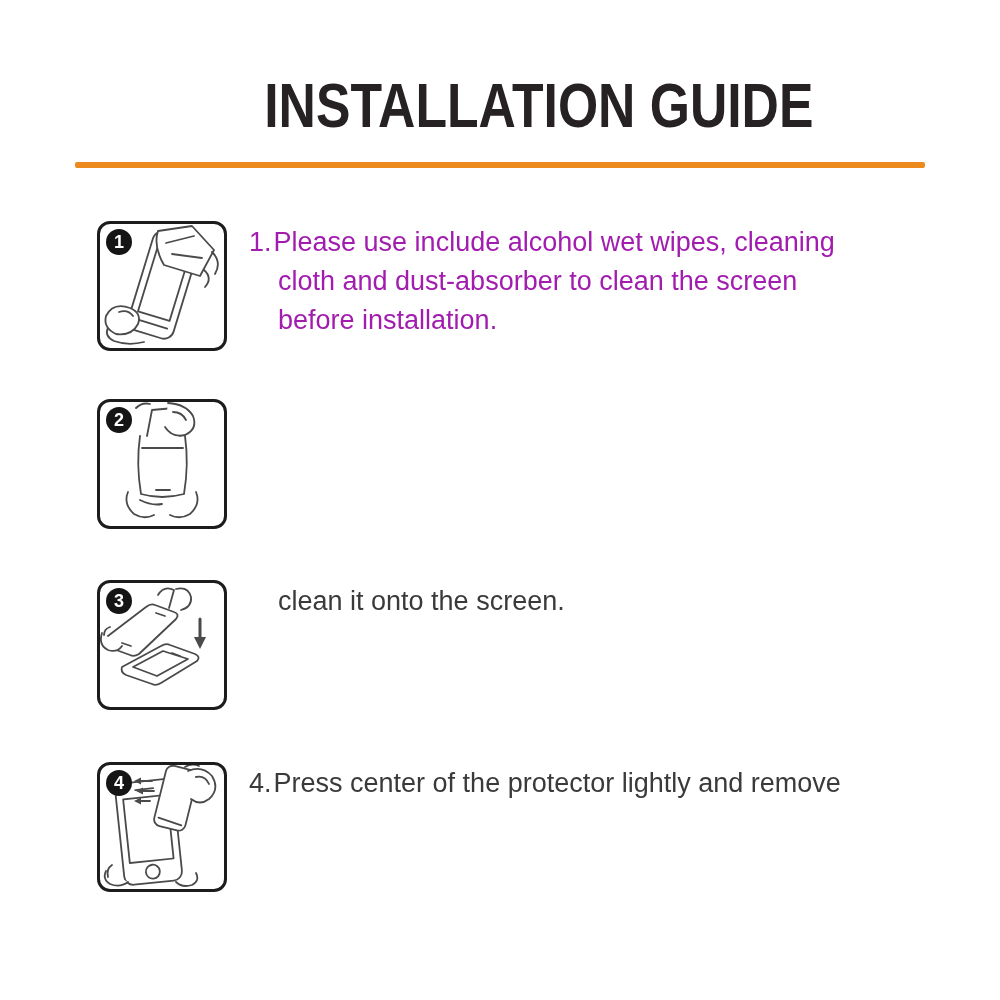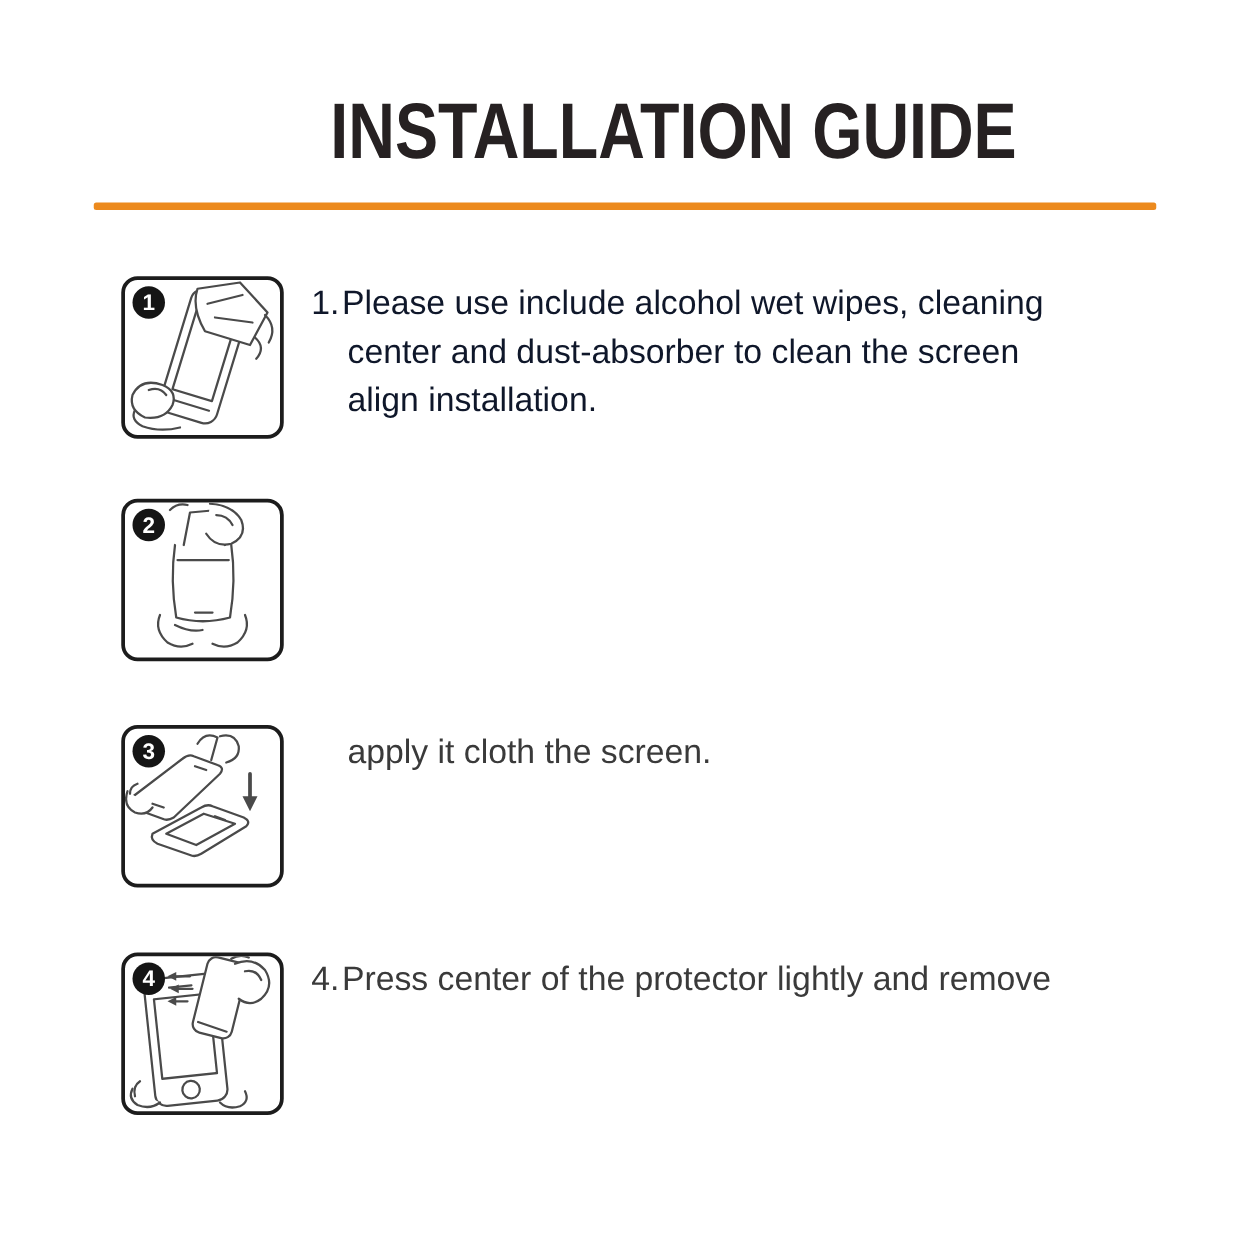--- a/index.html
+++ b/index.html
@@ -55,24 +55,24 @@
           <path d="M6,92 Q13,78 30,84 Q42,89 38,100 Q32,112 16,110 Q3,104 6,92 Z" fill="#fff"></path>
           <path d="M19,88 Q28,85 33,92"></path>
           <path d="M58,7 L92,2 L114,26 L100,52 L64,41 Q53,22 58,7 Z" fill="#fff"></path>
           <path d="M66,19 L94,12"></path>
           <path d="M72,30 L102,34"></path>
           <path d="M112,28 Q122,38 115,50"></path>
           <path d="M104,46 Q113,54 105,63"></path>
         </g>
       </svg>
     </div>
-    <div class="steptext" style="color: #0f172a;">
+    <div class="steptext" style="color: #a21caf;">
       <div class="line first"><span class="num">1.</span><span>Please use include alcohol wet wipes, cleaning</span></div>
-      <div class="line cont">center and dust-absorber to clean the screen</div>
-      <div class="line cont">align installation.</div>
+      <div class="line cont">cloth and dust-absorber to clean the screen</div>
+      <div class="line cont">before installation.</div>
     </div>
   </div>
 
   <div class="step" style="top:399px">
     <div class="iconbox">
       <span class="badge" style="background: rgb(21, 21, 21); color: rgb(255, 255, 255);">2</span>
       <svg viewBox="0 0 124 124">
         <g stroke="#4a4a4a" stroke-width="1.8" fill="none" stroke-linejoin="round" stroke-linecap="round">
           <path d="M40,34 Q36,62 41,92 Q62,98 84,92 Q89,62 85,34" fill="#fff"></path>
           <path d="M47,34 L52,8 L74,6 L80,34" fill="#fff"></path>
@@ -105,21 +105,21 @@
             <path d="M94,54 L106,54 L100,66 Z" fill="#4a4a4a" stroke="none"></path>
           </g>
           <path d="M58,12 Q64,2 74,7 L69,25" fill="#fff"></path>
           <path d="M76,6 Q88,3 91,14 Q92,24 81,27" fill="#fff"></path>
           <path d="M2,50 Q-2,62 8,67 Q17,70 22,63" fill="#fff"></path>
           <path d="M10,44 Q4,46 4,52"></path>
         </g>
       </svg>
     </div>
     <div class="steptext" style="color: rgb(58, 58, 58);">
-      <div class="line cont">apply it cloth the screen.</div>
+      <div class="line cont">clean it onto the screen.</div>
     </div>
   </div>
 
   <div class="step" style="top:762px">
     <div class="iconbox">
       <span class="badge" style="background: rgb(21, 21, 21); color: rgb(255, 255, 255);">4</span>
       <svg viewBox="0 0 124 124">
         <g stroke="#4a4a4a" stroke-width="1.8" fill="none" stroke-linejoin="round" stroke-linecap="round">
           <g transform="rotate(-6 48 70)">
             <rect x="20" y="16" width="58" height="102" rx="9" fill="#fff"></rect>

